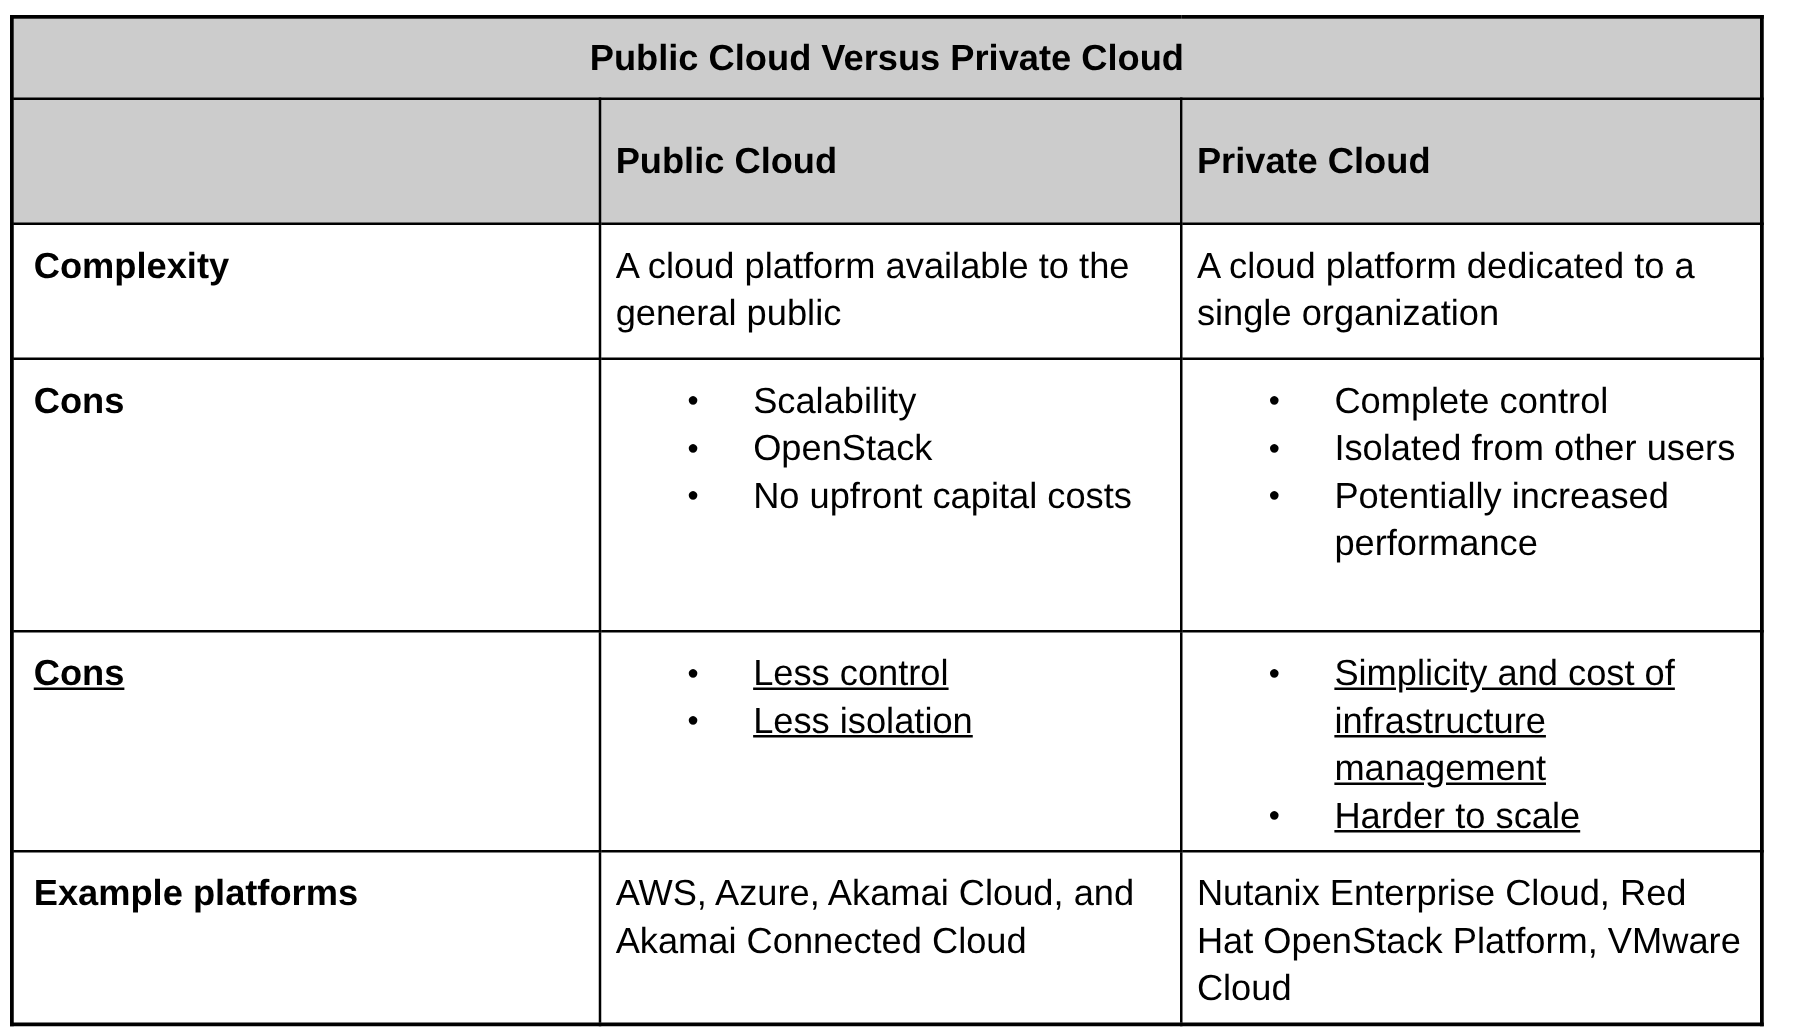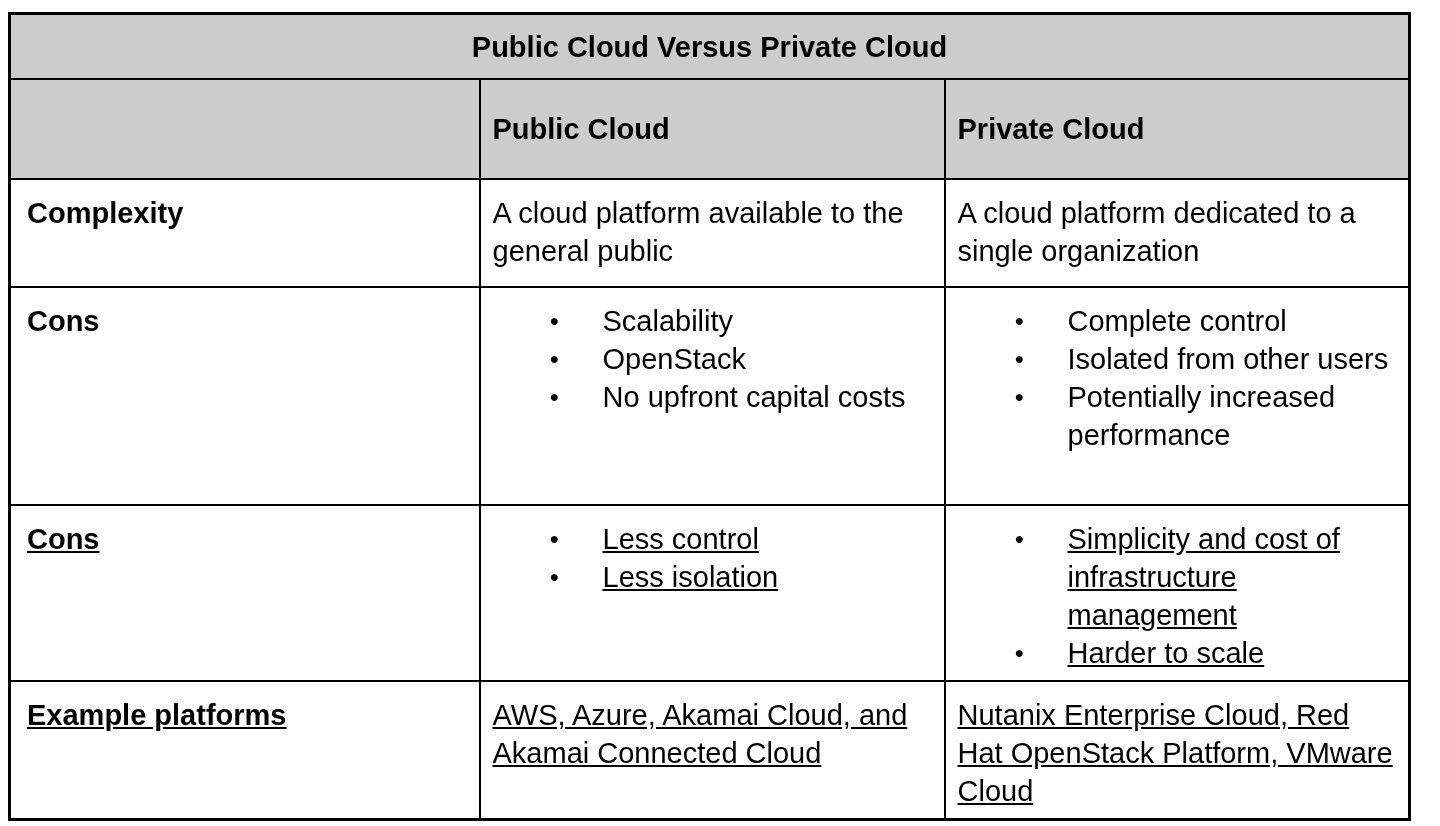--- a/index.html
+++ b/index.html
@@ -62,21 +62,21 @@
   }
   .cell {
     text-align: left;
     vertical-align: top;
     padding: 14px 12px 8px 12px;
     background: var(--body-bg, #fff);
   }
   .table-row-description { height: 108px; }
   .table-row-pros        { height: 218px; }
   .table-row-cons        { height: 156px; text-decoration: underline; }
-  .table-row-platforms   { height: 138px; text-decoration: underline; }
+  .table-row-platforms   { height: 138px; }
   ul.bullets {
     margin: 0;
     padding: 0;
     list-style: none;
   }
   ul.bullets li {
     position: relative;
     padding-left: 110px;
   }
   ul.bullets li::before {

